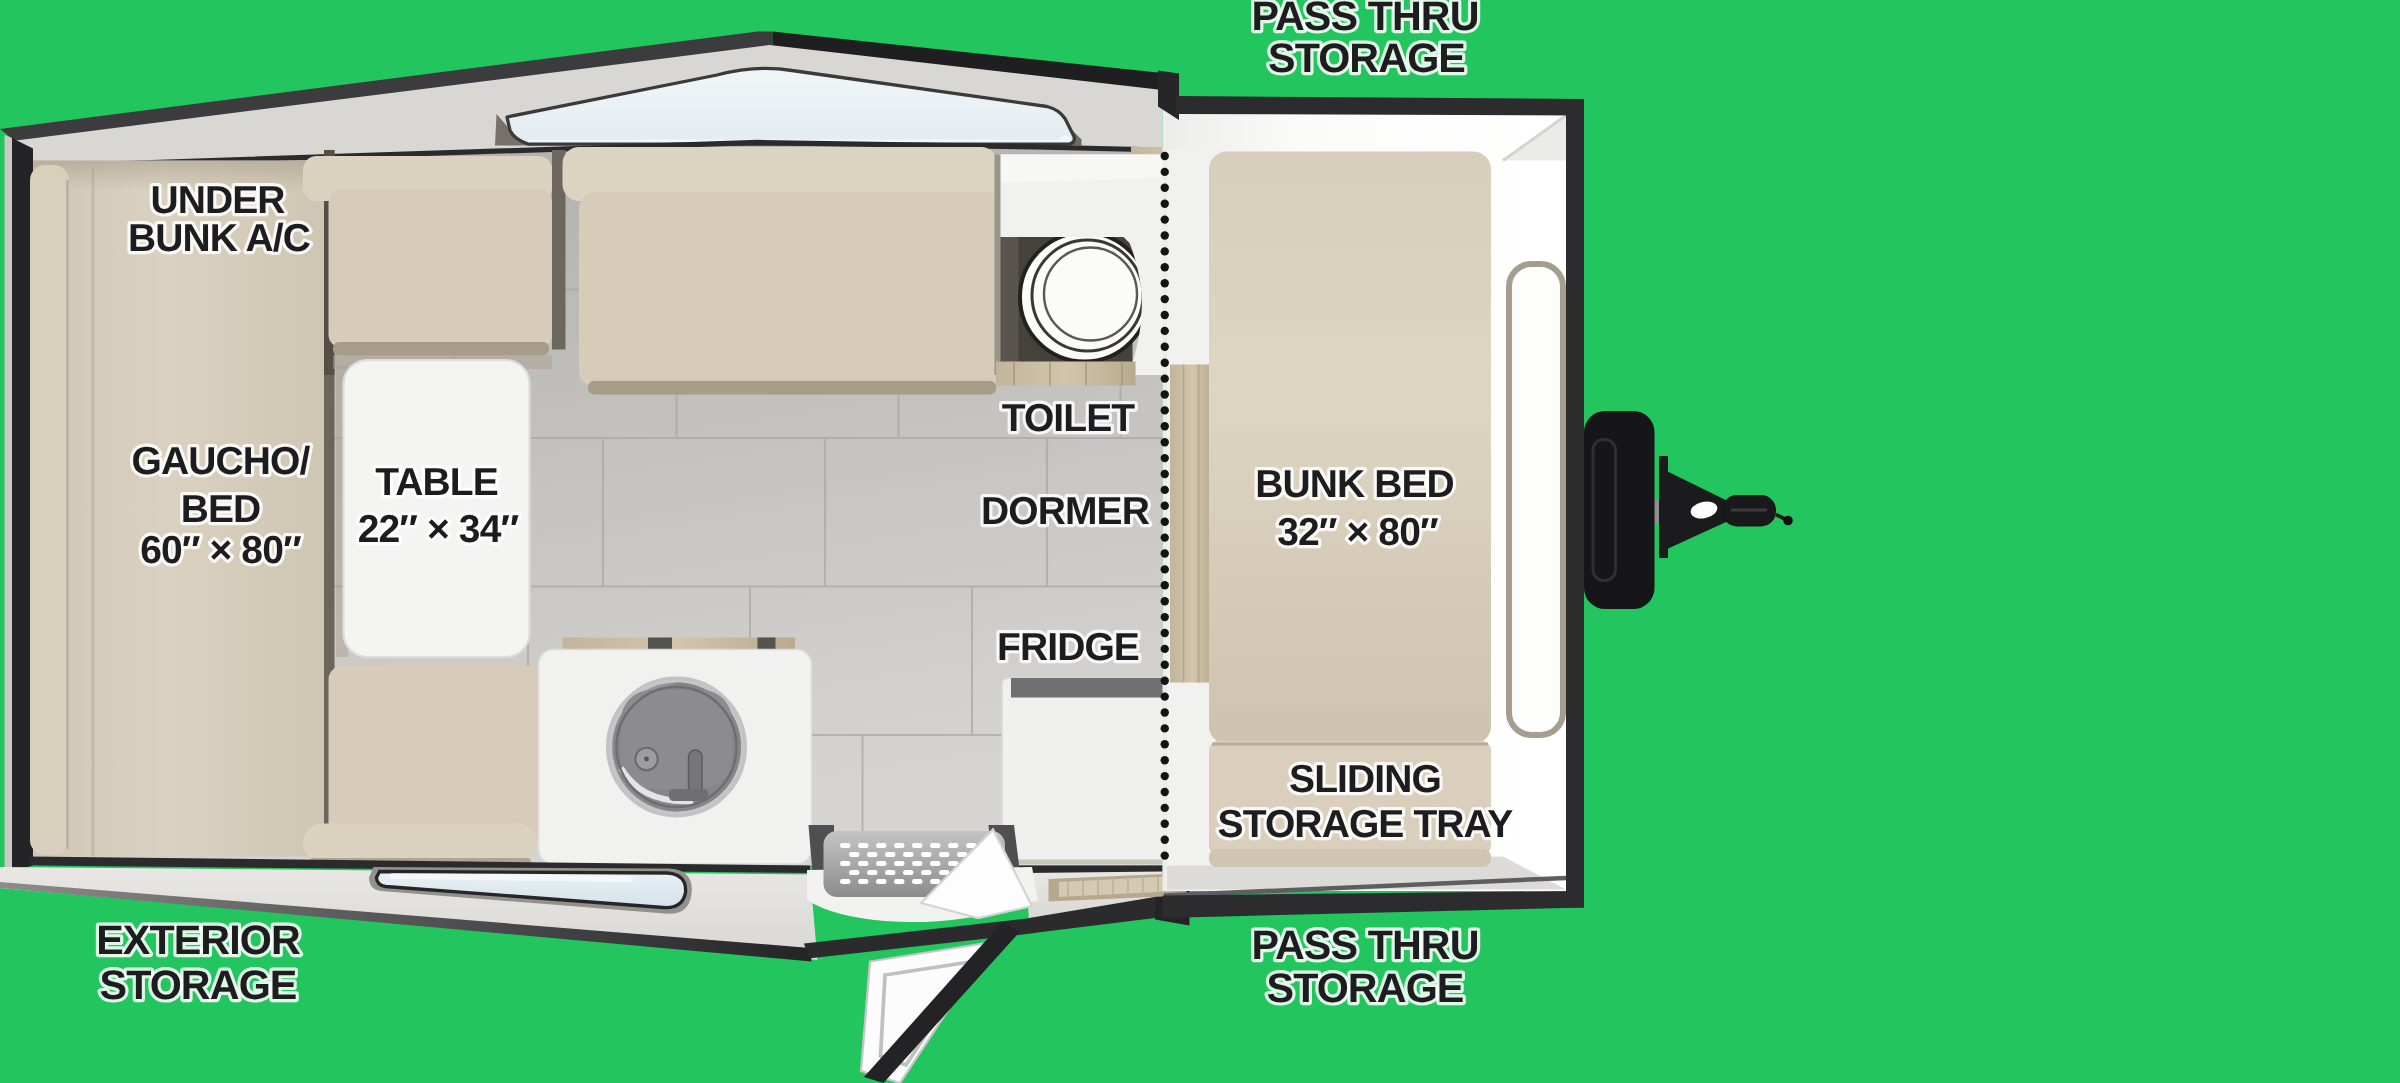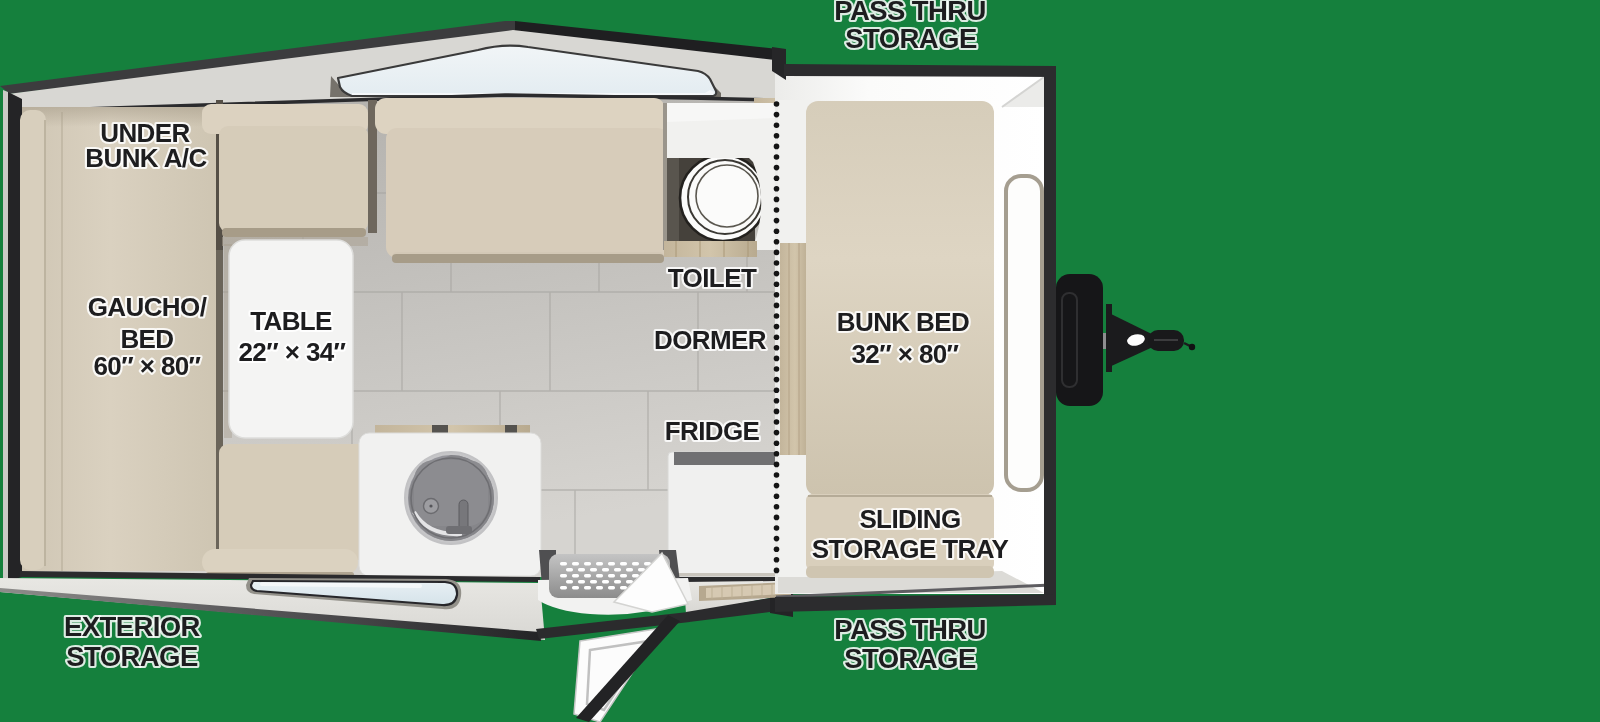--- a/index.html
+++ b/index.html
@@ -1,16 +1,16 @@
 <!DOCTYPE html>
 <html><head>
 <meta charset="utf-8">
 <style>
   html,body{margin:0;padding:0;background:#ffffff;}
-  .wrap{position:relative;width:1600px;height:722px;overflow:hidden;background:#15803d;font-family:"Liberation Sans",sans-serif;}
+  .wrap{position:relative;width:1600px;height:722px;overflow:hidden;background:#22c55e;font-family:"Liberation Sans",sans-serif;}
   svg{position:absolute;left:0;top:0;}
   text{font-family:"Liberation Sans",sans-serif;font-weight:bold;letter-spacing:-0.6px;fill:#1d1d1f;paint-order:stroke;stroke:#ffffff;stroke-width:4.2px;stroke-linejoin:round;stroke-opacity:0.85;}
 </style>
 </head>
 <body>
 <div class="wrap">
 <svg width="1600" height="722" viewBox="0 0 1600 722">
 <defs>
   <linearGradient id="floorg" x1="0" y1="0" x2="0.25" y2="1">
     <stop offset="0" stop-color="#b0aeaa"></stop>

